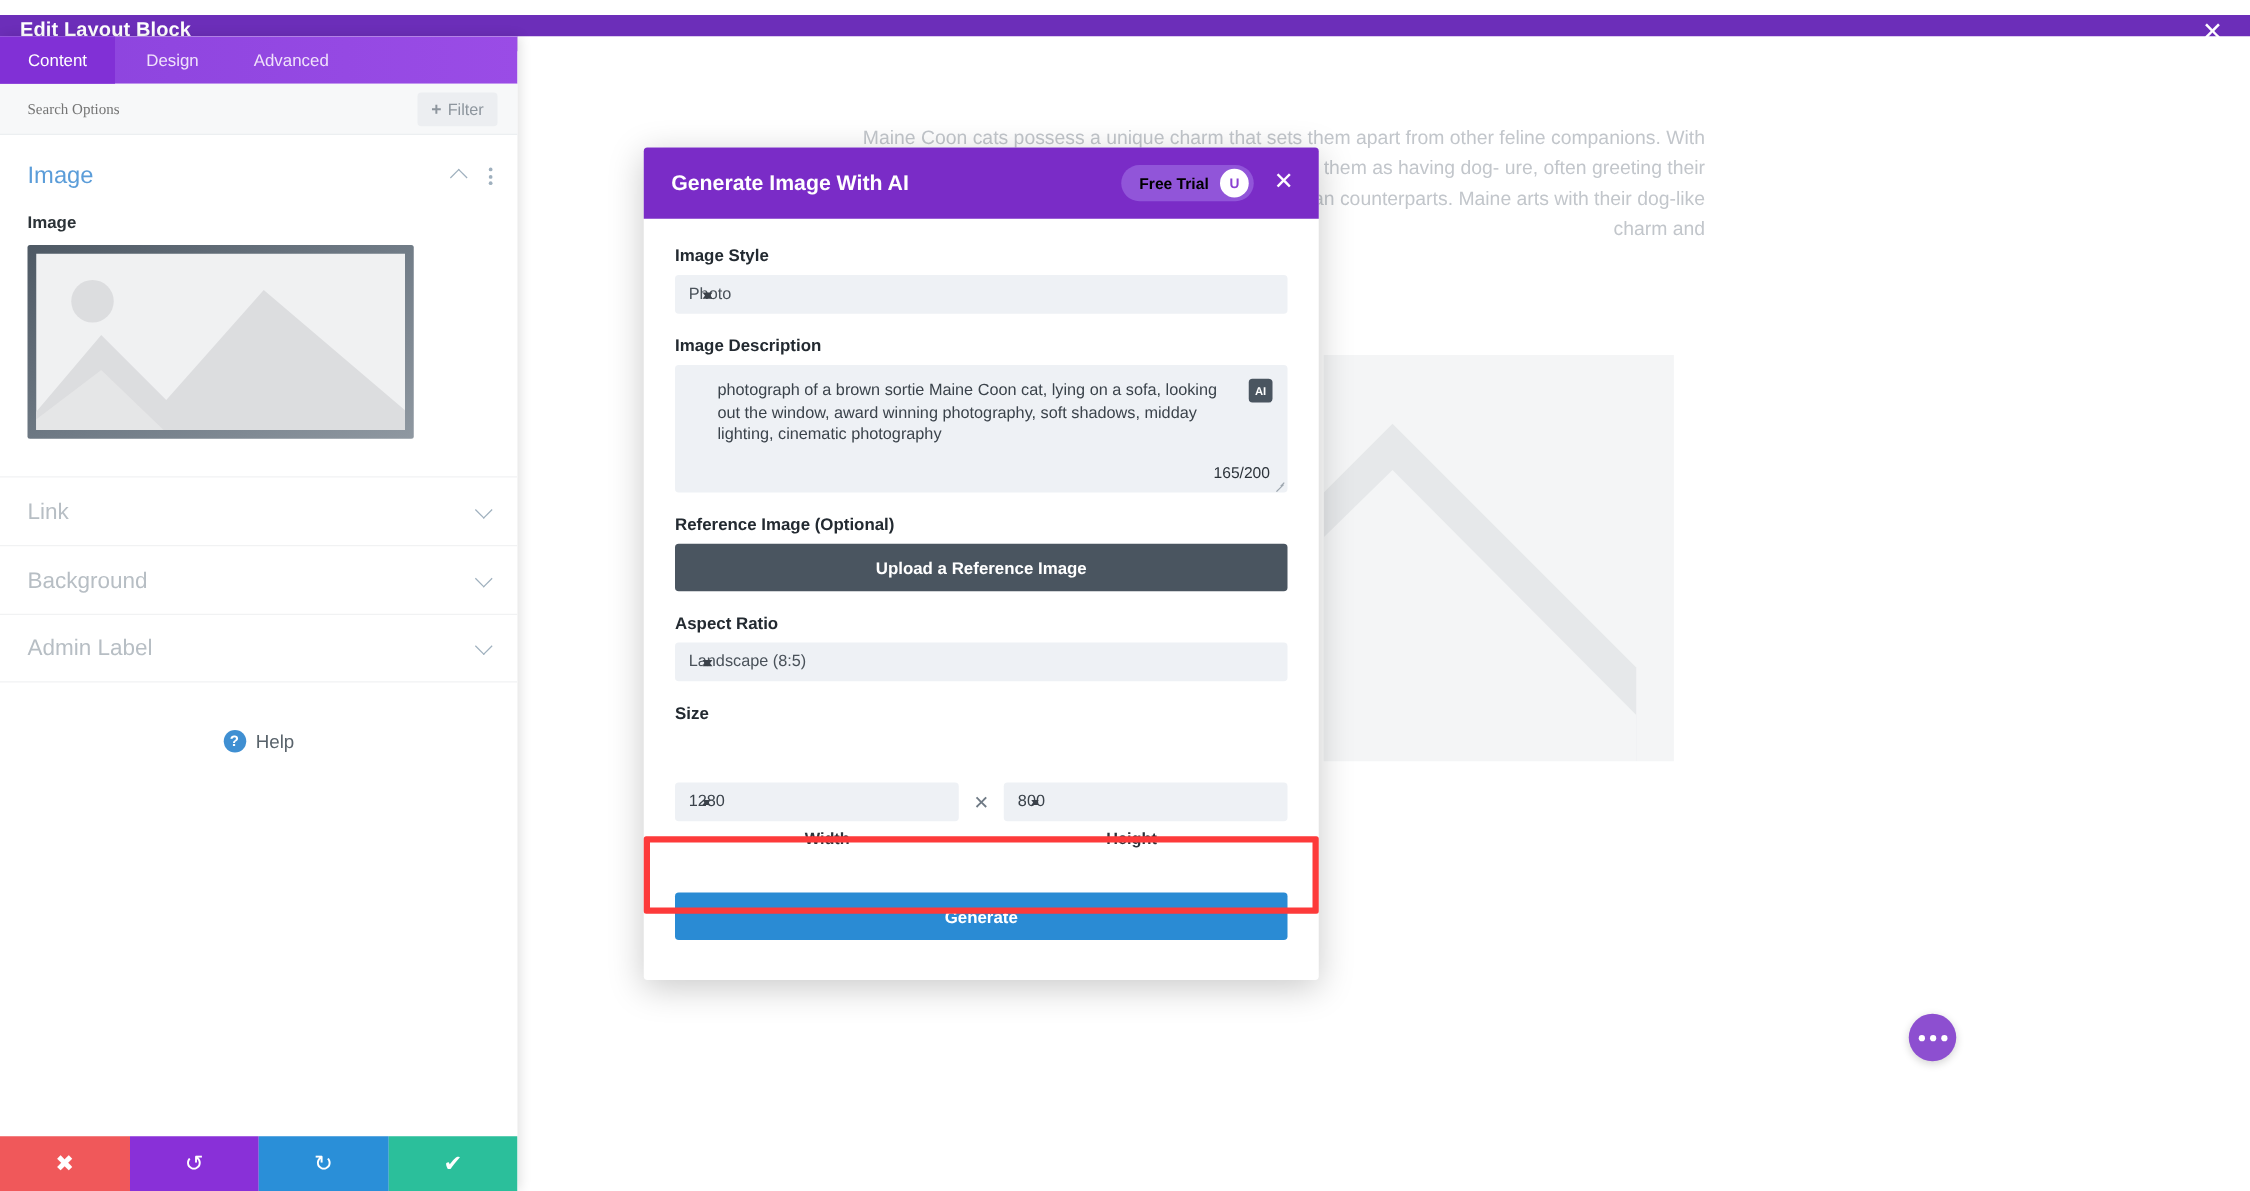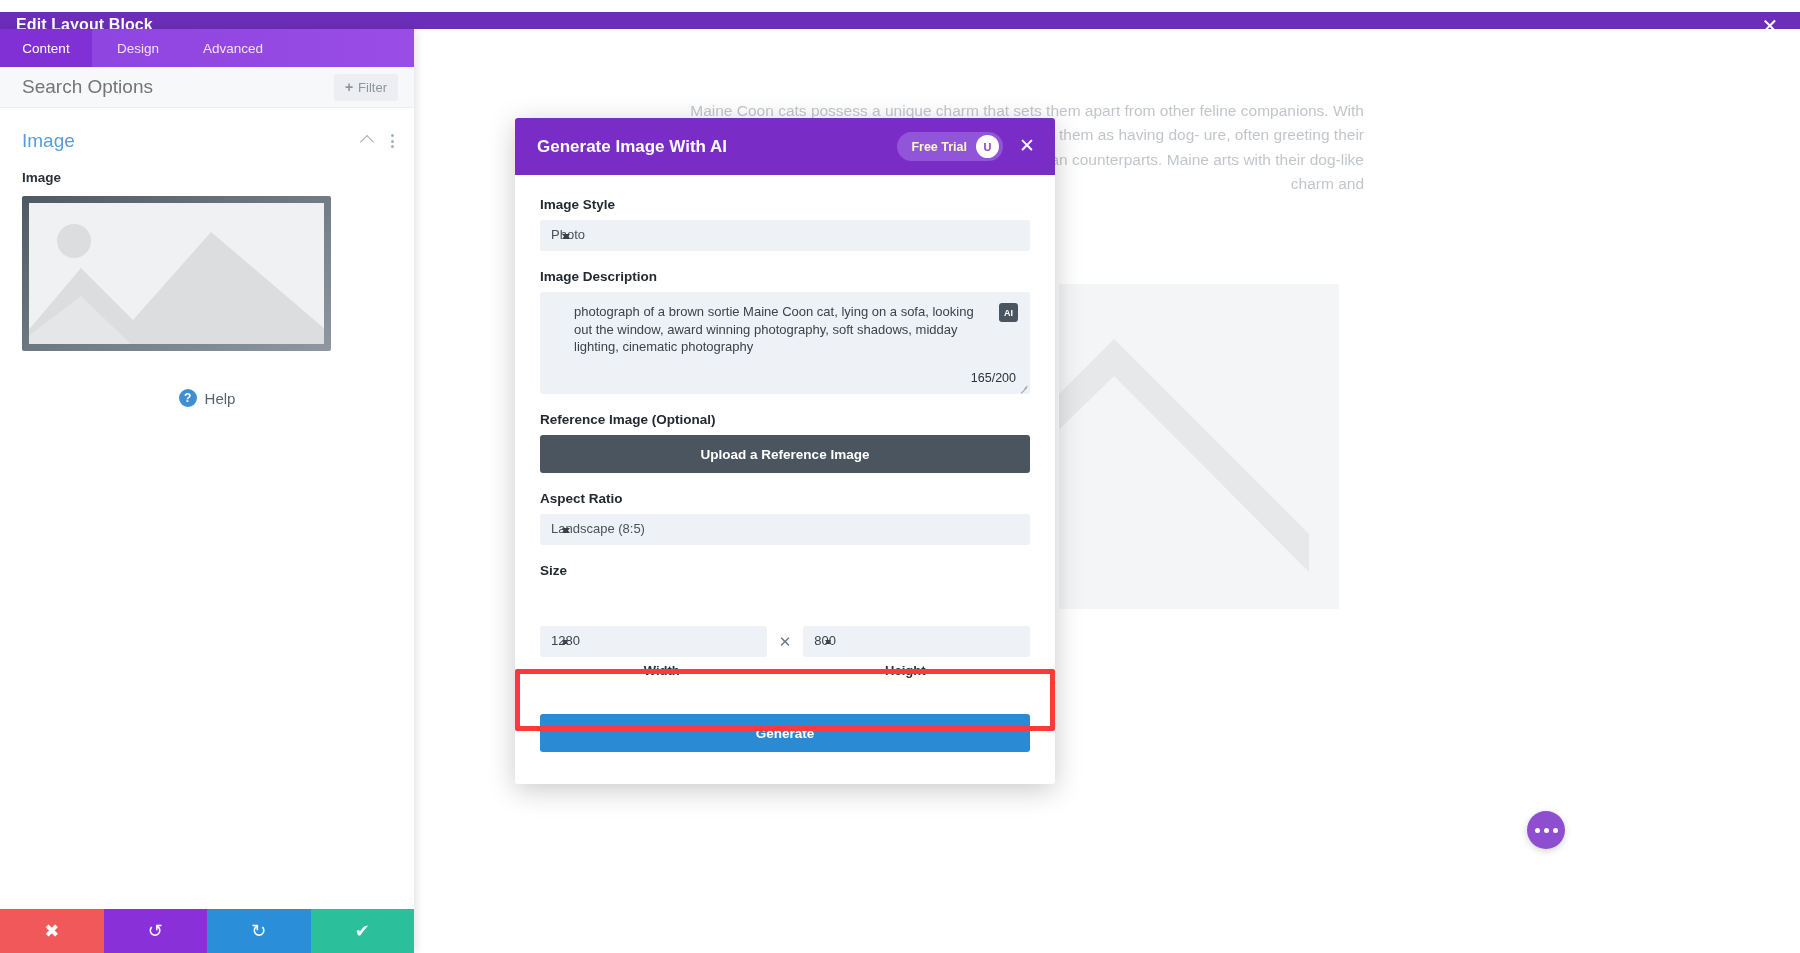--- a/index.html
+++ b/index.html
@@ -69,21 +69,21 @@
   .tab.active { background: #8130d6; color: #ffffff; }
   .tab.wide { width: 98px; }
 
   .searchrow {
     display: flex; align-items: center; height: 41px;
     background: #f7f8f9; border-bottom: 1px solid #eceff1;
     padding: 0 16px 0 22px;
   }
   .search-input {
     flex: 1; border: none; background: transparent; outline: none;
-    font-size: 19px; color: #9aa3ab; font-family: Liberation Sans, sans-serif;
+    font-size: 12px; color: #9aa3ab; font-family: Liberation Serif, serif;
   }
   .filter-btn {
     background: #eceef1; border: none; border-radius: 3px;
     height: 27px; padding: 0 11px; font-size: 13px; color: #8d959d;
     display: flex; align-items: center; gap: 5px; cursor: pointer;
     font-family: inherit;
   }
   .filter-btn .plus { font-size: 14px; font-weight: bold; }
 
   .section-toggle {
@@ -190,21 +190,21 @@
   .modal-head {
     height: 57px; background: #7a2cc7; border-radius: 3px 3px 0 0;
     display: flex; align-items: center; padding: 0 18px 0 22px;
   }
   .modal-title { font-size: 17px; font-weight: bold; color: #fff; flex: 1; }
   .trial-pill {
     display: flex; align-items: center; gap: 9px;
     background: #9155d9; border-radius: 20px; height: 29px;
     padding: 0 4px 0 14px; margin-right: 14px;
   }
-  .trial-text { font-size: 12.5px; color: #fef9c3; font-weight: bold; }
+  .trial-text { font-size: 12.5px; color: #000000; font-weight: bold; }
   .avatar {
     width: 23px; height: 23px; border-radius: 50%; background: #ffffff;
     color: #8a42d2; font-size: 11px; font-weight: bold;
     display: flex; align-items: center; justify-content: center;
   }
   .modal-close {
     width: 20px; height: 20px; color: #fff; font-size: 19px;
     line-height: 18px; text-align: center; cursor: pointer;
   }
   .modal-body { padding: 22px 25px 0 25px; }
@@ -354,20 +354,34 @@
     <div class="img-thumb">
       <div class="img-thumb-inner">
         <div class="circle"></div>
         <svg class="mtn" viewBox="0 0 360 150">
           <path d="M0 150 L66 72 L118 124 L196 36 L330 150 Z" fill="#dcdddf"></path>
           <path d="M0 150 L66 100 L118 150 Z" fill="#eceded" opacity="0.55"></path>
         </svg>
       </div>
     </div>
 
+    <div class="accordion">
+      <div class="acc-row">
+        <div class="t">Link</div>
+        <div class="chev down"></div>
+      </div>
+      <div class="acc-row">
+        <div class="t">Background</div>
+        <div class="chev down"></div>
+      </div>
+      <div class="acc-row">
+        <div class="t">Admin Label</div>
+        <div class="chev down"></div>
+      </div>
+    </div>
 
     <div class="help-row">
       <div class="help-badge">?</div>
       <div class="help-text">Help</div>
     </div>
 
     <div class="bottombar">
       <div class="bb red">✖</div>
       <div class="bb purple">↺</div>
       <div class="bb blue">↻</div>

